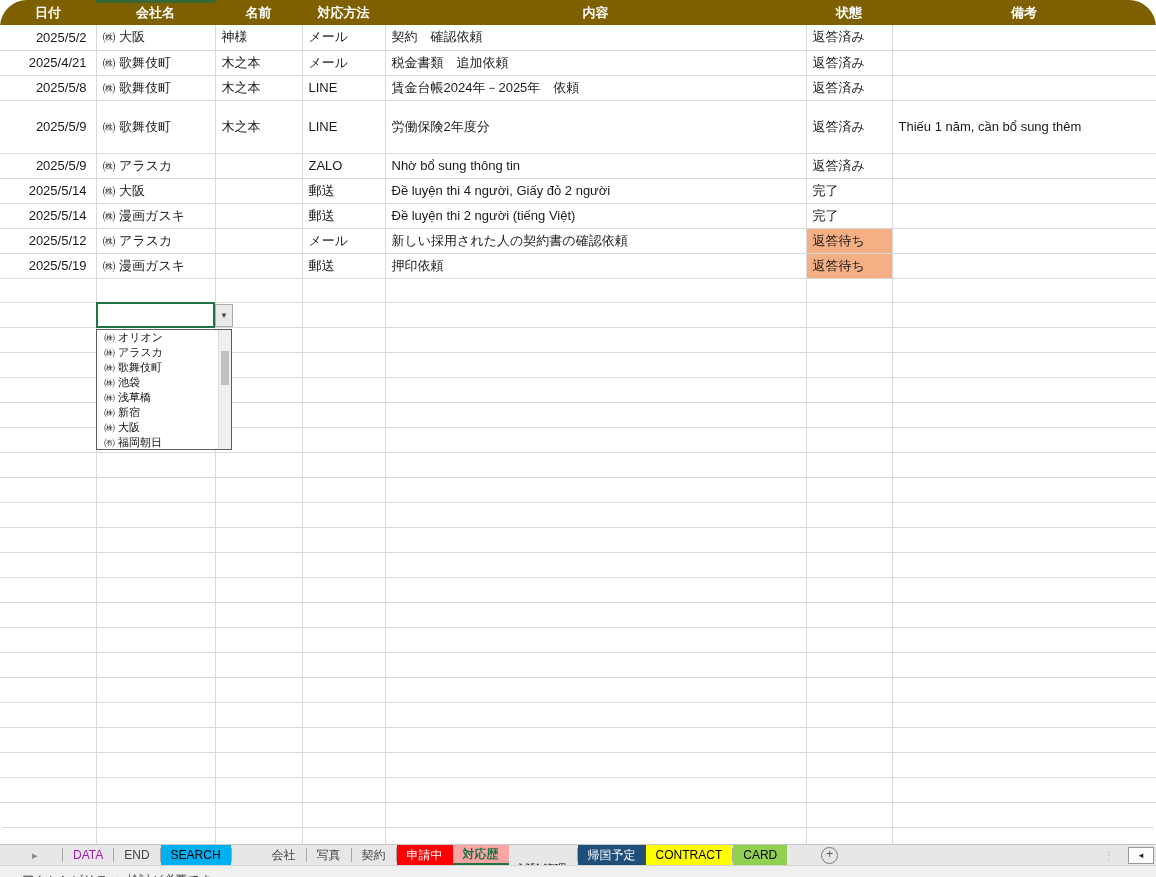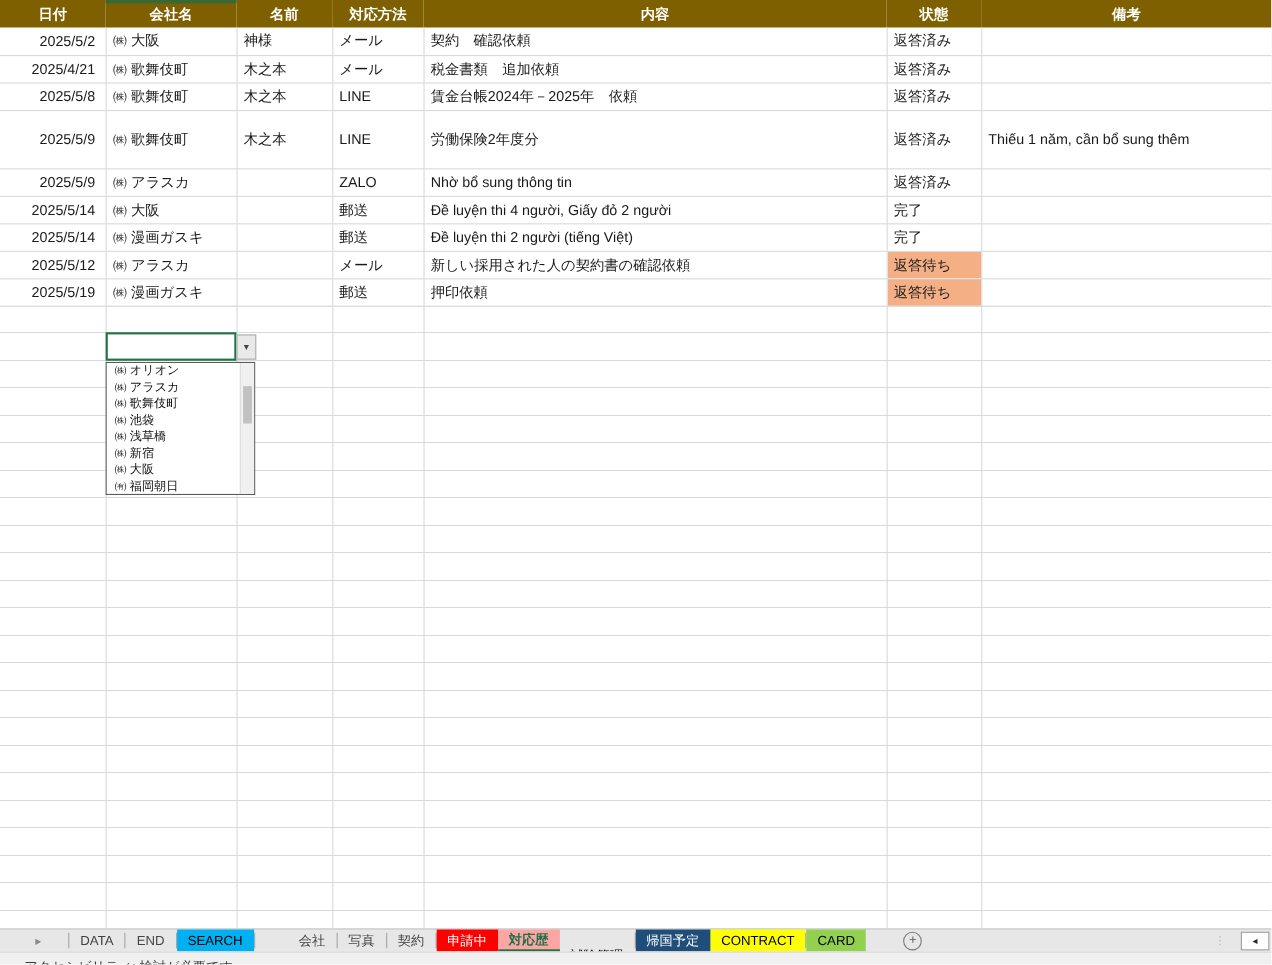--- a/index.html
+++ b/index.html
@@ -1,20 +1,20 @@
 <!DOCTYPE html>
 <html><head>
 <meta charset="utf-8">
 <style>
   html,body{margin:0;padding:0;background:#fff;width:1156px;height:877px;overflow:hidden;
     font-family:"Liberation Sans","DejaVu Sans",sans-serif;}
   #app{position:relative;width:1156px;height:877px;background:#fff;}
 
   
-  .sheet{position:relative;width:1156px;height:844px;background:#fff;overflow:hidden;}
+  .sheet{position:relative;width:1156px;height:844px;background:#fff;overflow:hidden;border-radius:27px;}
   .grid{border-collapse:collapse;table-layout:fixed;width:1156px;position:absolute;top:0;left:0;}
   .grid th{background:#7F6000;color:#fff;font-weight:bold;font-size:13px;height:25px;
     text-align:center;padding:0;border:none;}
   .grid td{font-size:13px;color:#1a1a1a;border-right:1px solid #d9d9d9;border-bottom:1px solid #d9d9d9;
     padding:0 4px 0 6px;vertical-align:middle;overflow:hidden;white-space:nowrap;background:#fff;}
   .grid td.c-date{text-align:right;padding-right:9px;}
   .grid td.wait{background:#F4B084;font-family:Liberation Mono, monospace;}
   .col-strip{position:absolute;left:96px;top:0;width:119px;height:3px;background:#366936;z-index:3;}
 
   .filler{position:absolute;left:0;top:278px;width:1156px;height:566px;
@@ -200,21 +200,21 @@
       </div>
     </div>
   </div>
 
   <div class="tabbar">
     <div class="tab-nav">
       <span>▸</span>
     </div>
     <div class="tabs-wrap" id="tabs">
         <div class="tab-sep"></div>
-        <div class="tab" style="color: #404040;">DATA</div>
+        <div class="tab" style="color: #a21caf;">DATA</div>
         <div class="tab-sep"></div>
         <div class="tab" style="color: rgb(68, 68, 68);">END</div>
         <div class="tab-sep"></div>
         <div class="tab" style="background: rgb(0, 176, 240); color: rgb(0, 0, 0);">SEARCH</div>
         <div class="tab-sep"></div>
         <div class="tab" style="color: rgb(68, 68, 68); padding-left: 40px;">会社</div>
         <div class="tab-sep"></div>
         <div class="tab" style="color: rgb(68, 68, 68);">写真</div>
         <div class="tab-sep"></div>
         <div class="tab" style="color: rgb(68, 68, 68);">契約</div>

